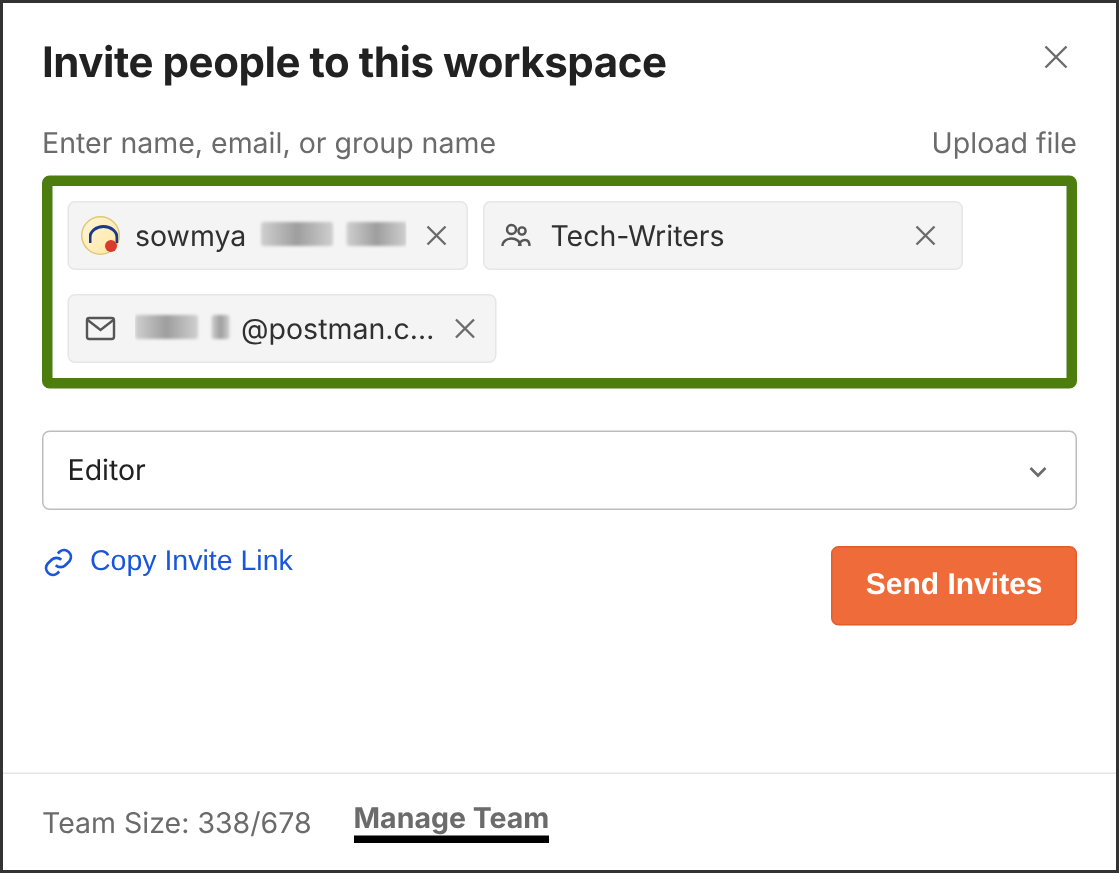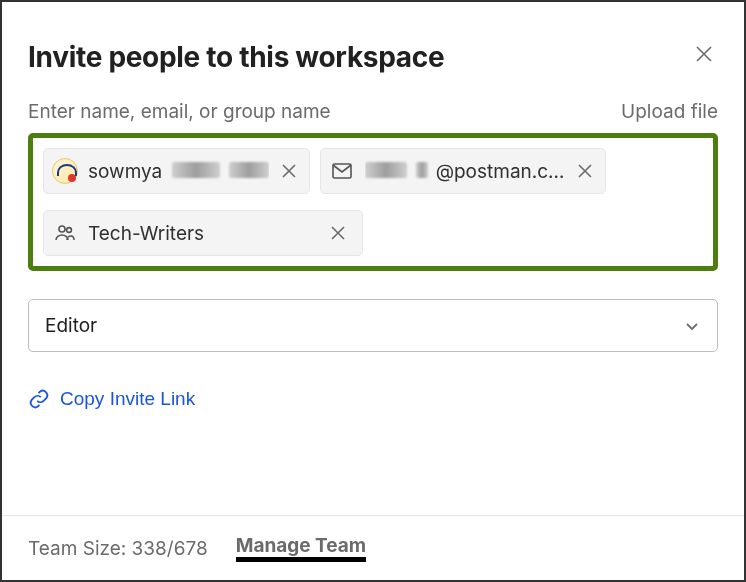--- a/index.html
+++ b/index.html
@@ -5,30 +5,30 @@
   * { box-sizing: border-box; }
   html, body { margin:0; padding:0; }
   body {
     font-family: Inter, -apple-system, BlinkMacSystemFont, "Segoe UI", Roboto, Helvetica, Arial, sans-serif;
     background:#fff;
     width:746px; height:582px;
     border:2px solid #333;
     display:flex; flex-direction:column;
     color:#212121;
   }
-  .dialog-body { padding:38px 26px 0 26px; flex:1; display:flex; flex-direction:column; }
+  .dialog-body { padding:22px 26px 0 26px; flex:1; display:flex; flex-direction:column; }
   .header-row { display:flex; align-items:flex-start; justify-content:space-between; margin-bottom:26px; }
   .title { font-size:28px; font-weight:700; letter-spacing:-0.3px; }
   .close-btn { background:none; border:none; padding:4px; cursor:pointer; color:#6b6b6b; }
   .close-btn svg { display:block; }
   .label-row { display:flex; justify-content:space-between; align-items:baseline; margin-bottom:10px; }
   .field-label { font-size:19px; color:#6b6b6b; }
   .upload-link { font-size:19px; color:#6b6b6b; cursor:pointer; }
   .chip-input {
-    border:5px solid #4d7c0f; border-radius:5px;
+    border:7px solid #4d7c0f; border-radius:5px;
     padding:10px 10px 4px 10px;
     display:flex; flex-wrap:wrap; gap:10px; align-items:center;
     margin-bottom:28px;
     min-height:60px;
   }
   .chip {
     background:#f4f4f4;
     border:1px solid #e6e6e6; border-radius:5px;
     display:flex; align-items:center; gap:10px;
     padding:6px 10px 6px 8px;
@@ -51,21 +51,21 @@
     border:2px solid #19398a; border-radius:50% 50% 0 0/70% 70% 0 0; border-bottom:none;
   }
   .avatar::after{
     content:""; position:absolute; right:1px; bottom:1px; width:8px; height:8px;
     border-radius:50%; background:#d93a2b;
   }
   .blur-box {
     display:inline-block; background:linear-gradient(90deg,#cfcfcf,#9e9e9e,#cfcfcf);
     height:16px; border-radius:2px; filter:blur(1.2px);
   }
-  .select-wrap { margin-bottom:36px;border-radius:21px; }
+  .select-wrap { margin-bottom:24px;border-radius:21px; }
   .select {
     width:100%;
     border:1px solid #bdbdbd; border-radius:5px;
     padding:14px 16px;
     font-size:19px;
     display:flex; justify-content:space-between; align-items:center;
     cursor:pointer; background:#fff;
   }
   .select svg { color:#6b6b6b; }
   .actions-row { display:flex; justify-content:space-between; align-items:flex-start; margin-bottom:22px; }
@@ -118,49 +118,49 @@
         <span class="blur-box" style="width:48px;margin:0 4px;"></span>
         <span class="blur-box" style="width:40px;"></span>
       </span>
       <button class="chip-remove">
         <svg width="16" height="16" viewBox="0 0 16 16" stroke="currentColor" stroke-width="1.6" fill="none">
             <path d="M2 2 L14 14 M14 2 L2 14"></path>
           </svg>
       </button>
     </div>
 
+    <div class="chip" style="min-width:320px;">
+      <span class="chip-icon">
+        <svg width="24" height="24" viewBox="0 0 24 24" fill="none" stroke="#555" stroke-width="1.6">
+          <circle cx="9" cy="8" r="3"></circle>
+            <circle cx="16" cy="9" r="2.4"></circle>
+          <path d="M3 19c0-3 3-5 6-5s6 2 6 5"></path>
+            <path d="M14 19c0-2.4 2-4 4-4s3 1.5 3 4"></path>
+        </svg>
+      </span>
+      <span class="chip-text" style="flex:1">Tech-Writers</span>
+      <button class="chip-remove">
+        <svg width="16" height="16" viewBox="0 0 16 16" stroke="currentColor" stroke-width="1.6" fill="none">
+            <path d="M2 2 L14 14 M14 2 L2 14"></path>
+          </svg>
+      </button>
+    </div>
+
     <div class="chip">
       <span class="chip-icon">
         <svg width="24" height="24" viewBox="0 0 24 24" fill="none" stroke="#555" stroke-width="1.6">
           <rect x="3" y="5" width="18" height="14" rx="1.5"></rect>
           <path d="M3 6 L12 13 L21 6"></path>
         </svg>
       </span>
       <span class="chip-text">
         <span class="blur-box" style="width:42px;margin-right:4px;"></span>
         <span class="blur-box" style="width:12px;margin-right:2px;"></span>
         <span>@postman.c…</span>
       </span>
-      <button class="chip-remove">
-        <svg width="16" height="16" viewBox="0 0 16 16" stroke="currentColor" stroke-width="1.6" fill="none">
-            <path d="M2 2 L14 14 M14 2 L2 14"></path>
-          </svg>
-      </button>
-    </div>
-
-    <div class="chip" style="min-width:320px;">
-      <span class="chip-icon">
-        <svg width="24" height="24" viewBox="0 0 24 24" fill="none" stroke="#555" stroke-width="1.6">
-          <circle cx="9" cy="8" r="3"></circle>
-            <circle cx="16" cy="9" r="2.4"></circle>
-          <path d="M3 19c0-3 3-5 6-5s6 2 6 5"></path>
-            <path d="M14 19c0-2.4 2-4 4-4s3 1.5 3 4"></path>
-        </svg>
-      </span>
-      <span class="chip-text" style="flex:1">Tech-Writers</span>
       <button class="chip-remove">
         <svg width="16" height="16" viewBox="0 0 16 16" stroke="currentColor" stroke-width="1.6" fill="none">
             <path d="M2 2 L14 14 M14 2 L2 14"></path>
           </svg>
       </button>
     </div>
 
   </div>
 
 
@@ -174,20 +174,21 @@
   </div>
 
   <div class="actions-row">
     <button class="copy-link">
       <svg width="22" height="22" viewBox="0 0 24 24" fill="none" stroke="currentColor" stroke-width="2">
         <path d="M10 14a5 5 0 0 0 7 0l3-3a5 5 0 0 0-7-7l-1.5 1.5"></path>
         <path d="M14 10a5 5 0 0 0-7 0l-3 3a5 5 0 0 0 7 7l1.5-1.5"></path>
       </svg>
       <span>Copy Invite Link</span>
     </button>
+    <button class="primary-btn">Send Invites</button>
   </div>
 
 </div>
 
 <div class="footer">
   <span>
     <span>Team Size: </span><span>338/678</span>
   </span>
   <a class="manage-team">Manage Team</a>
 </div>

